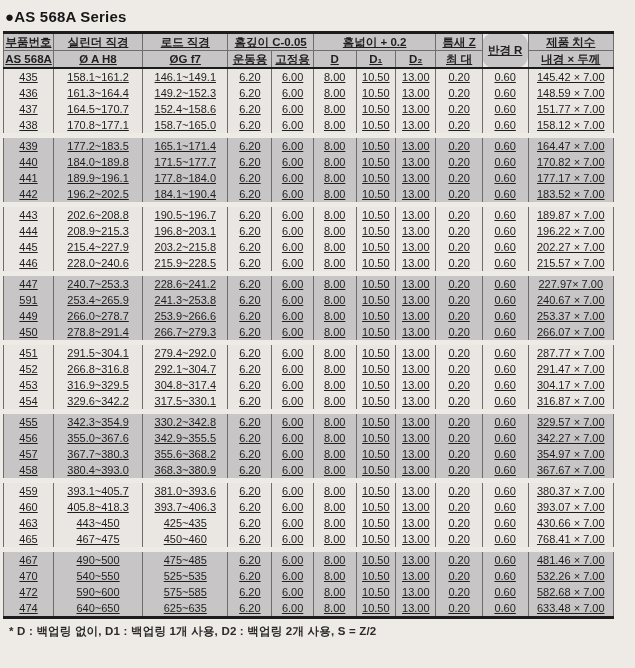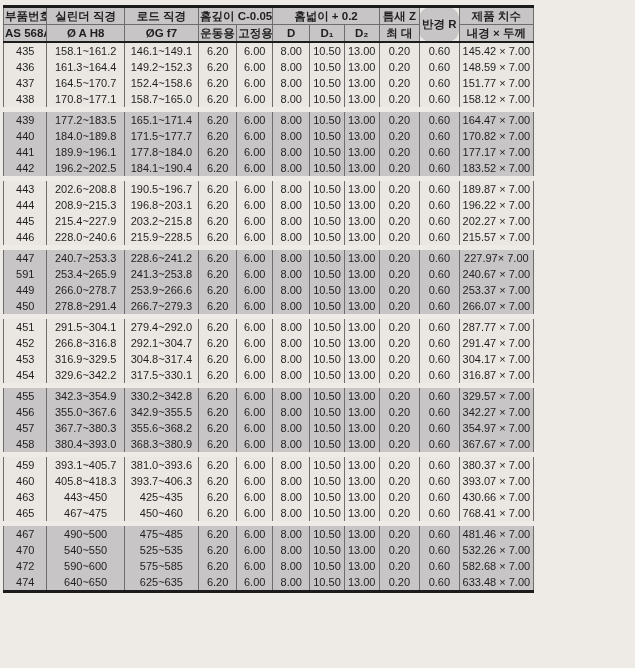--- a/index.html
+++ b/index.html
@@ -17,25 +17,26 @@
     font-family:"Liberation Sans","DejaVu Sans",sans-serif;
     color:var(--text);
     overflow:hidden;
   }
   .page{padding:5px 3px 0 3px;}
   .title{
     font-size:15px;font-weight:bold;letter-spacing:0.2px;
     margin:3px 0 6px 2px;color:#161616;
   }
   table.spec{
-    width:531px;
+    width:611px;
     border-collapse:collapse;
     table-layout:fixed;
     border-top:3px solid var(--heavy);
     border-bottom:3px solid var(--heavy);
+    text-decoration:underline;
   }
   col.c-part{width:8.2%}
   col.c-cyl{width:14.6%}
   col.c-rod{width:14.0%}
   col.c-mov{width:7.2%}
   col.c-fix{width:6.8%}
   col.c-d{width:7.0%}
   col.c-d1{width:6.5%}
   col.c-d2{width:6.6%}
   col.c-clr{width:7.6%}
@@ -73,20 +74,21 @@
     margin:5px 0 0 6px;
     font-size:11.5px;font-weight:bold;color:#2a2a2a;
     letter-spacing:0.2px;
   }
 </style>
 </head>
 <body>
 
 <div class="page">
 
+  <div class="title">●AS 568A Series</div>
 
   <table class="spec">
     <colgroup>
       <col class="c-part">
         <col class="c-cyl">
         <col class="c-rod">
       <col class="c-mov">
         <col class="c-fix">
       <col class="c-d">
         <col class="c-d1">
@@ -553,14 +555,15 @@
           <td>8.00</td>
           <td>10.50</td>
           <td>13.00</td>
           <td>0.20</td>
           <td>0.60</td>
           <td>633.48 × 7.00</td>
         </tr>
       </tbody>
   </table>
 
+  <div class="footnote">* D : 백업링 없이, D1 : 백업링 1개 사용, D2 : 백업링 2개 사용, S = Z/2</div>
 
 </div>
 
 </body></html>

